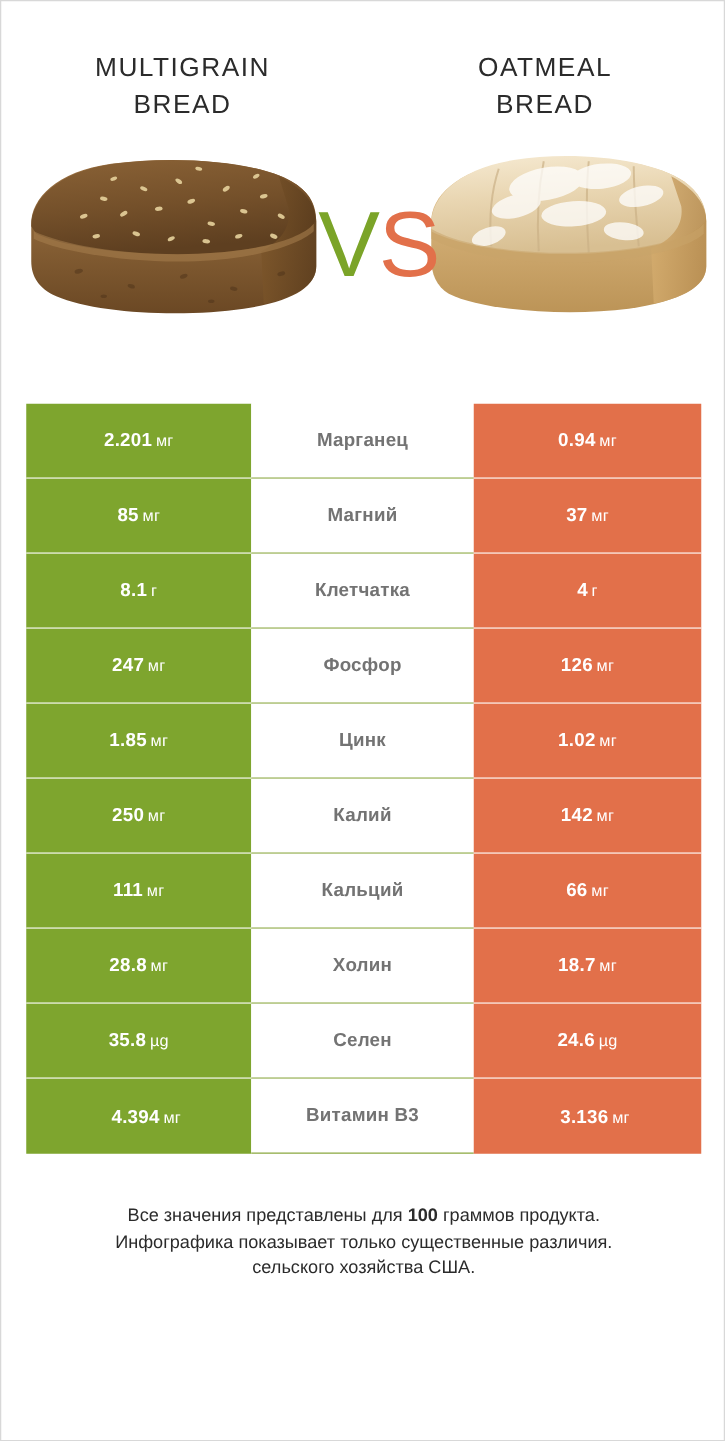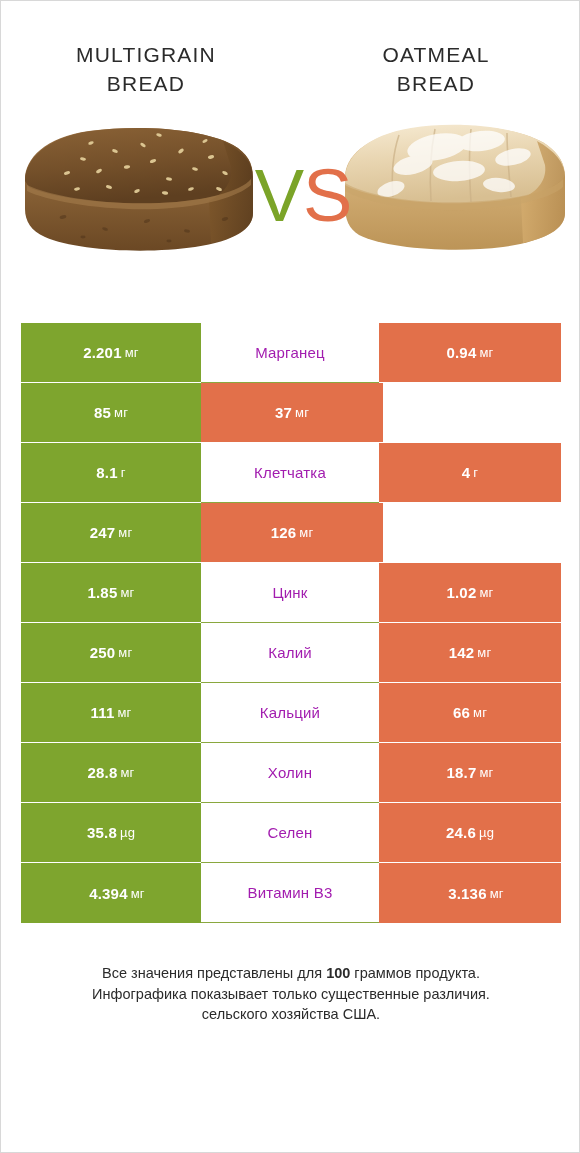--- a/index.html
+++ b/index.html
@@ -99,22 +99,22 @@
   .cell-left {
     width: 180px;
     background: #7ea52e;
     color: #ffffff;
     border-bottom: 1px solid #ffffff;
     text-align: center;
   }
   .cell-mid {
     width: 178px;
     background: #ffffff;
-    color: #a21caf;
-    font-weight: 400;
+    color: #737373;
+    font-weight: 700;
     border-bottom: 1px solid #8aa83f;
   }
   .cell-right {
     width: 182px;
     background: #e2704a;
     color: #ffffff;
     border-bottom: 1px solid #ffffff;
   }
   .row:last-child .cell-left,
   .row:last-child .cell-right { border-bottom: none; padding-left: 12px; }
@@ -290,20 +290,21 @@
         <span class="val-num">0.94</span>
           <span class="val-unit">мг</span>
       </div>
     </div>
 
     <div class="row">
       <div class="cell cell-left">
         <span class="val-num">85</span>
           <span class="val-unit">мг</span>
       </div>
+      <div class="cell cell-mid">Магний</div>
       <div class="cell cell-right">
         <span class="val-num">37</span>
           <span class="val-unit">мг</span>
       </div>
     </div>
 
     <div class="row">
       <div class="cell cell-left">
         <span class="val-num">8.1</span>
           <span class="val-unit">г</span>
@@ -313,20 +314,21 @@
         <span class="val-num">4</span>
           <span class="val-unit">г</span>
       </div>
     </div>
 
     <div class="row">
       <div class="cell cell-left">
         <span class="val-num">247</span>
           <span class="val-unit">мг</span>
       </div>
+      <div class="cell cell-mid">Фосфор</div>
       <div class="cell cell-right">
         <span class="val-num">126</span>
           <span class="val-unit">мг</span>
       </div>
     </div>
 
     <div class="row">
       <div class="cell cell-left">
         <span class="val-num">1.85</span>
           <span class="val-unit">мг</span>

